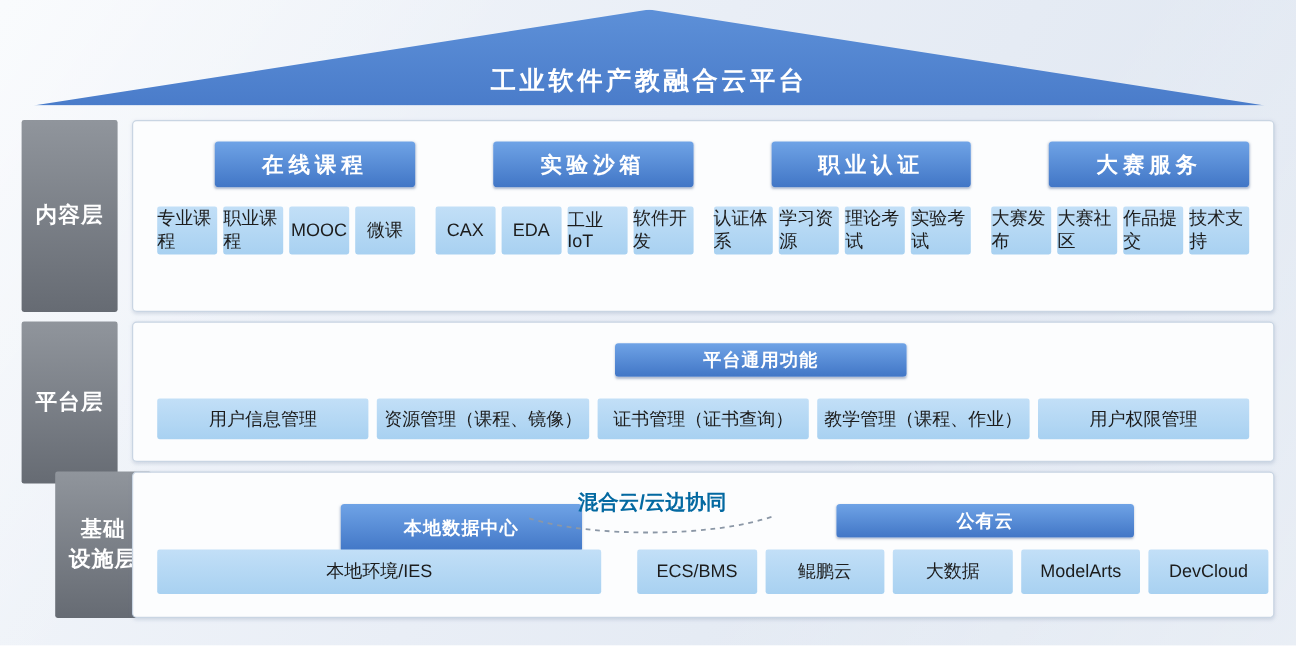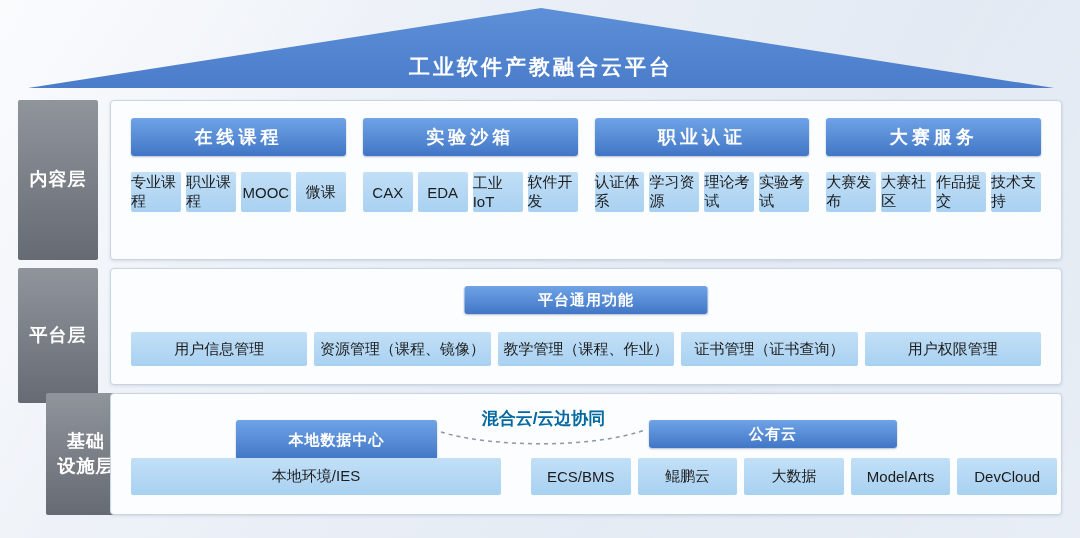--- a/index.html
+++ b/index.html
@@ -53,20 +53,21 @@
   .panel-platform { top:268px; height:117px; }
   .panel-infra    { top:393px; height:122px; }
 
   
   .hdr {
     background: linear-gradient(180deg, #6fa3e6 0%, #4176c6 100%);
     color:#fff; font-weight:bold;
     display:flex; align-items:center; justify-content:center;
     border-radius:3px;
     box-shadow: 0 1px 2px rgba(40,70,120,.35);
+    margin-left: 48px;
   }
   .cell {
     background: linear-gradient(180deg, #c2dff7 0%, #a8d1f1 100%);
     color:#1c1c1c;
     display:flex; align-items:center; justify-content:center;
     font-size:15px; border-radius:2px;
   }
 
   
   .group { flex:1; display:flex; flex-direction:column; }
@@ -162,22 +163,22 @@
       </div>
     </div>
 
   </div>
 
   <div class="panel panel-platform">
     <div class="hdr platform-hdr">平台通用功能</div>
     <div class="platform-items">
       <div class="cell">用户信息管理</div>
       <div class="cell">资源管理（课程、镜像）</div>
+      <div class="cell">证书管理（证书查询）</div>
       <div class="cell">教学管理（课程、作业）</div>
-      <div class="cell">证书管理（证书查询）</div>
       <div class="cell">用户权限管理</div>
     </div>
   </div>
 
   <div class="panel panel-infra">
     <div class="hdr btn-local">本地数据中心</div>
 
     <div class="link-label">混合云/云边协同</div>
     <svg class="link-line" viewBox="0 0 208 26" xmlns="http://www.w3.org/2000/svg">
       <path d="M2 8 C 55 24, 155 24, 206 6" fill="none" stroke="#8b97a6" stroke-width="1.5" stroke-dasharray="4 4"></path>

